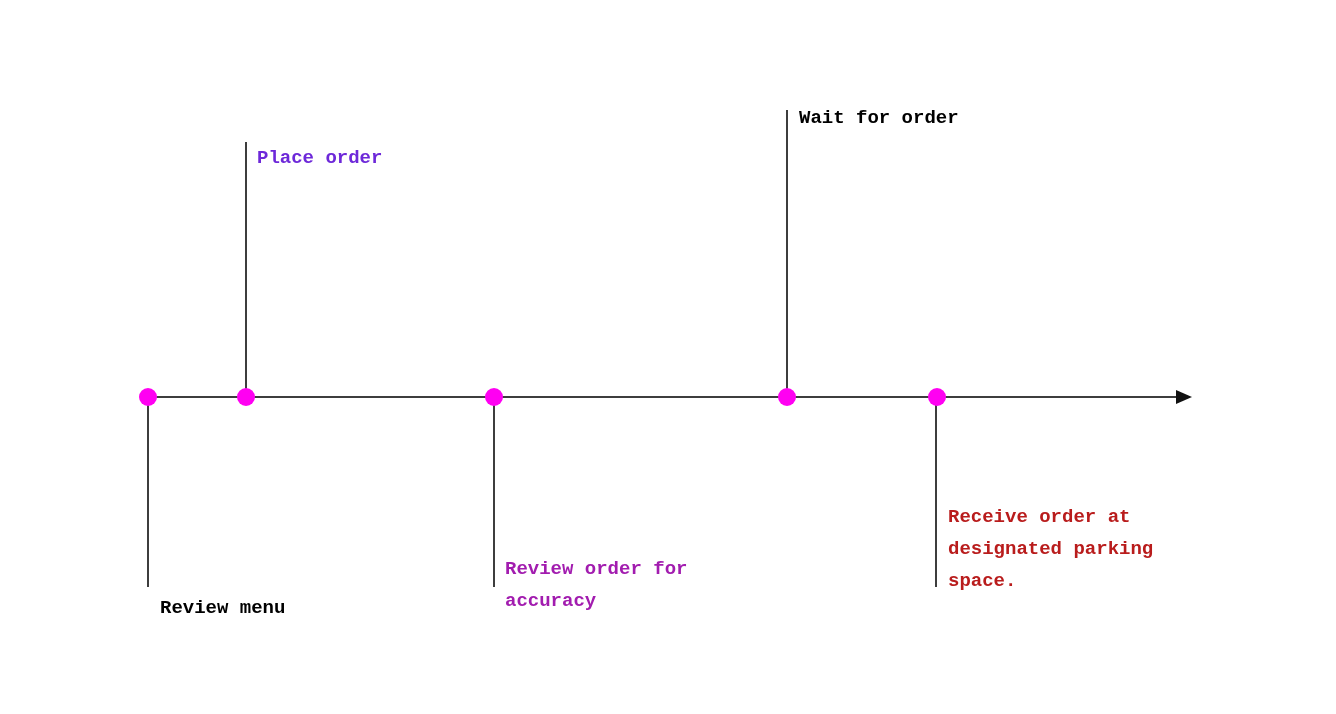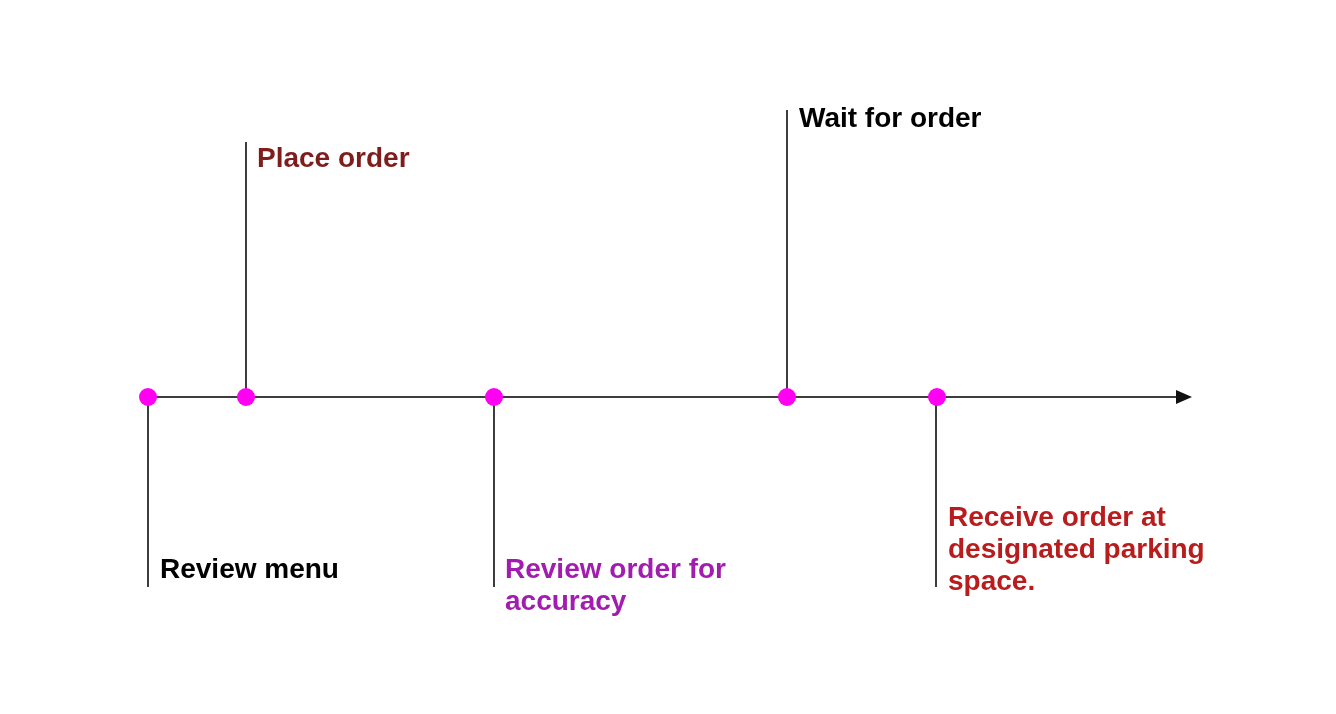--- a/index.html
+++ b/index.html
@@ -41,26 +41,27 @@
     background: #ff00f2;
     top: 388px;
   }
   .connector {
     position: absolute;
     width: 2px;
     background: #3d3d3d;
   }
   .step-label {
     position: absolute;
-    font-size: 28px;
+    font-size: 19px;
     line-height: 32px;
     font-weight: 700;
     color: #000000;
     white-space: pre-line;
     letter-spacing: 0px;
+    font-family: Liberation Mono, monospace;
   }
   
   #dot-0 { left: 139px; }
   #dot-1 { left: 237px; }
   #dot-2 { left: 485px; }
   #dot-3 { left: 778px; }
   #dot-4 { left: 928px; }
 
   #conn-0 { left: 147px; top: 397px; height: 190px; }
   #conn-1 { left: 245px; top: 142px; height: 255px; }
@@ -77,25 +78,25 @@
 </head>
 <body>
 
 <div id="stage" style="background: rgb(255, 255, 255);">
 
   <div class="axis-line" style="background: rgb(61, 61, 61);"></div>
   <div class="arrowhead" style="border-left-color: rgb(17, 17, 17);"></div>
 
   <div class="connector" id="conn-0" style="background: rgb(61, 61, 61);"></div>
   <div class="dot" id="dot-0" style="background: rgb(255, 0, 242);"></div>
-  <div class="step-label" id="label-0" style="color: rgb(0, 0, 0);">Review menu</div>
+  <div class="step-label" id="label-0" style="color: rgb(0, 0, 0); margin-top: 39px;">Review menu</div>
 
   <div class="connector" id="conn-1" style="background: rgb(61, 61, 61);"></div>
   <div class="dot" id="dot-1" style="background: rgb(255, 0, 242);"></div>
-  <div class="step-label" id="label-1" style="color: #7f1d1d;">Place order</div>
+  <div class="step-label" id="label-1" style="color: #6d28d9;">Place order</div>
 
   <div class="connector" id="conn-2" style="background: rgb(61, 61, 61);"></div>
   <div class="dot" id="dot-2" style="background: rgb(255, 0, 242);"></div>
   <div class="step-label" id="label-2" style="color: #a21caf; margin-top: 17px;">Review order for
 accuracy</div>
 
   <div class="connector" id="conn-3" style="background: rgb(61, 61, 61);"></div>
   <div class="dot" id="dot-3" style="background: rgb(255, 0, 242);"></div>
   <div class="step-label" id="label-3" style="color: rgb(0, 0, 0);">Wait for order</div>
 

